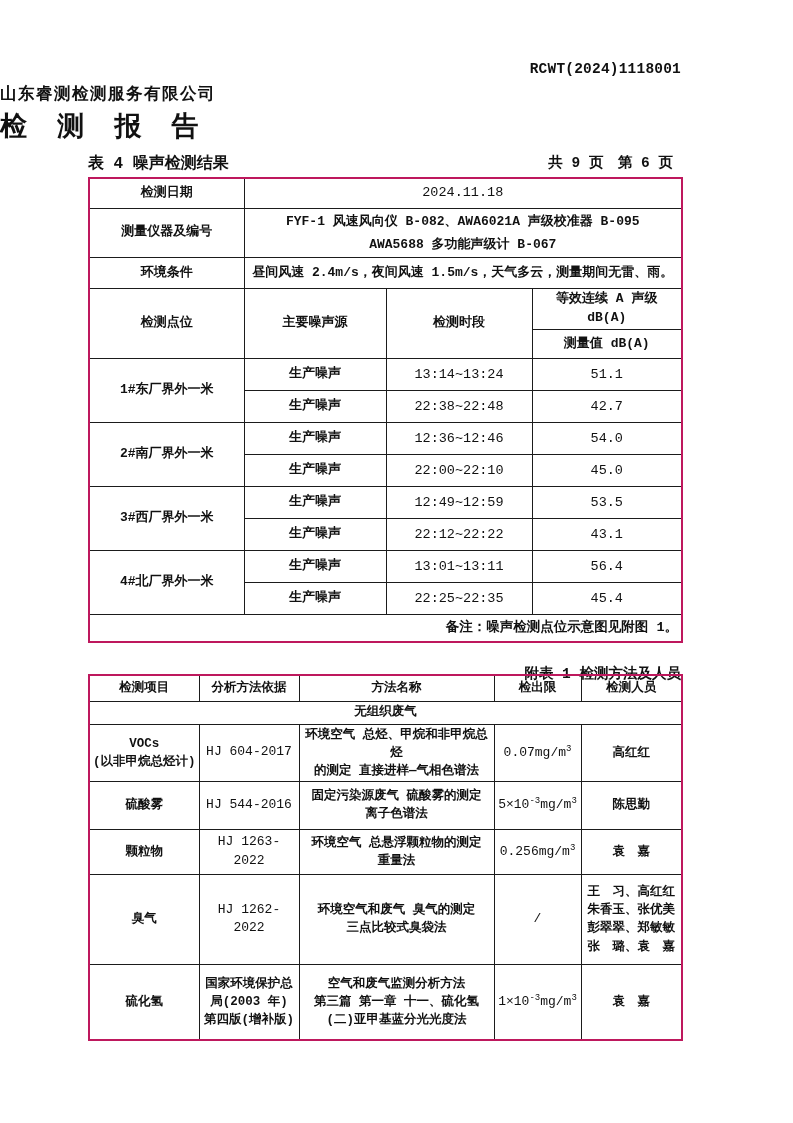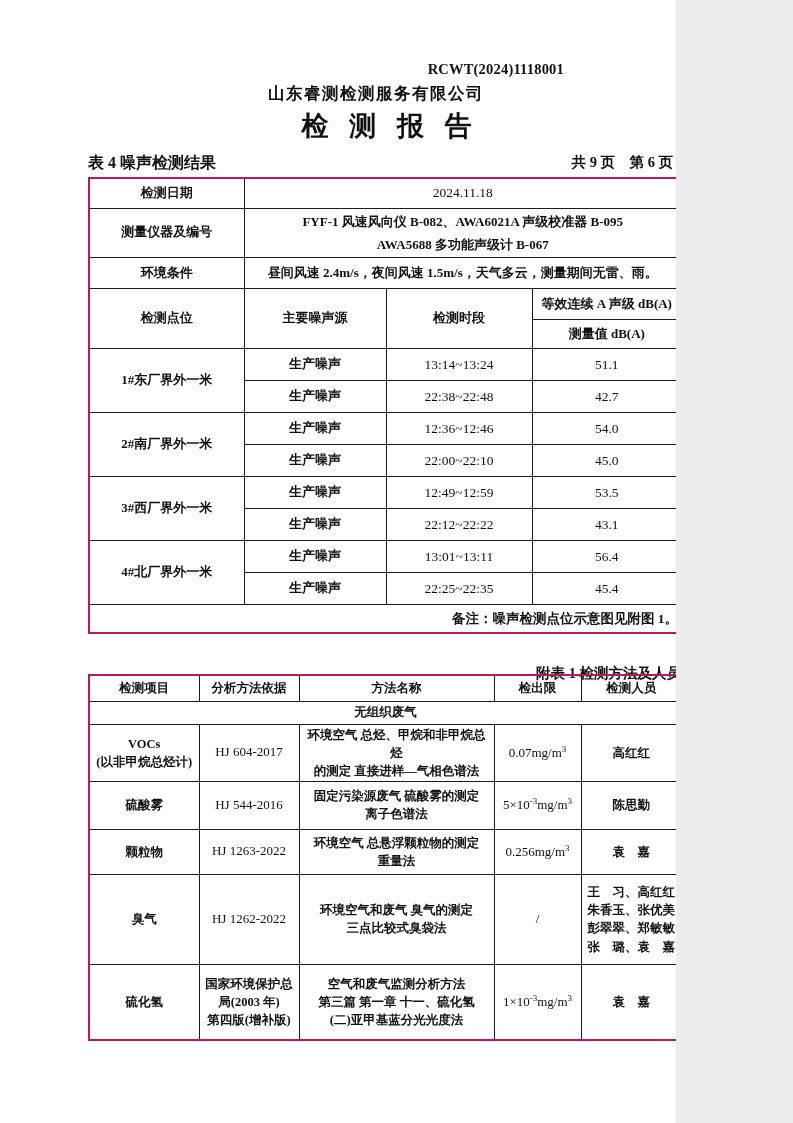--- a/index.html
+++ b/index.html
@@ -1,33 +1,33 @@
 <!DOCTYPE html>
 <html><head>
 <meta charset="utf-8">
 <style>
   * { margin:0; padding:0; box-sizing:border-box; }
   html,body { background:#ededed; }
   body { width:793px; height:1123px; }
   .page {
-    position:relative; width:676px; height:1123px; background:#ffffff;
-    font-family:Liberation Serif, serif; color:#111;
+    position:relative; width:793px; height:1123px; background:#ffffff;
+    font-family:Liberation Mono, monospace; color:#111;
     overflow:hidden;
   }
   .report-no {
     position:absolute; top:61px; right:112px;
     font-size:14.5px; font-weight:bold; letter-spacing:0.2px;
   }
   .company {
-    position:absolute; top:83px; left:0; width:752px; text-align:center;
+    position:absolute; top:83px; left:0; width:752px; 
     font-size:16.5px; font-weight:bold; letter-spacing:1.5px;
   }
   .doc-title {
-    position:absolute; top:108px; left:0; width:756px; text-align:center;
-    font-size:27px; font-weight:bold; letter-spacing:7px;padding-left:24px;
+    position:absolute; top:108px; left:0; width:756px; 
+    font-size:27px; font-weight:bold; letter-spacing:7px;
   }
   .caption-row { position:absolute; top:153px; left:88px; width:593px; height:20px; }
   .caption-row .cap { display:block; width:100%; text-align:left; font-size:16px; font-weight:bold; }
   .caption-row .pages { position:absolute; right:8px; top:0; font-size:14.5px; font-weight:bold; background:#fff; }
   table { border-collapse:collapse; table-layout:fixed; position:absolute; left:88px; border:2px solid #be185d; }
   td { border:1.5px solid #1b1b1b; text-align:center; vertical-align:middle;
        font-size:13px; font-weight:bold; padding:1px 3px; line-height:1.45; overflow:hidden; }
   td.lat { font-weight:normal; font-size:13.5px; }
   .noise { top:177px; width:593px; }
   .noise .note-cell { text-align:right; padding-left:6px; font-size:13.5px; }

